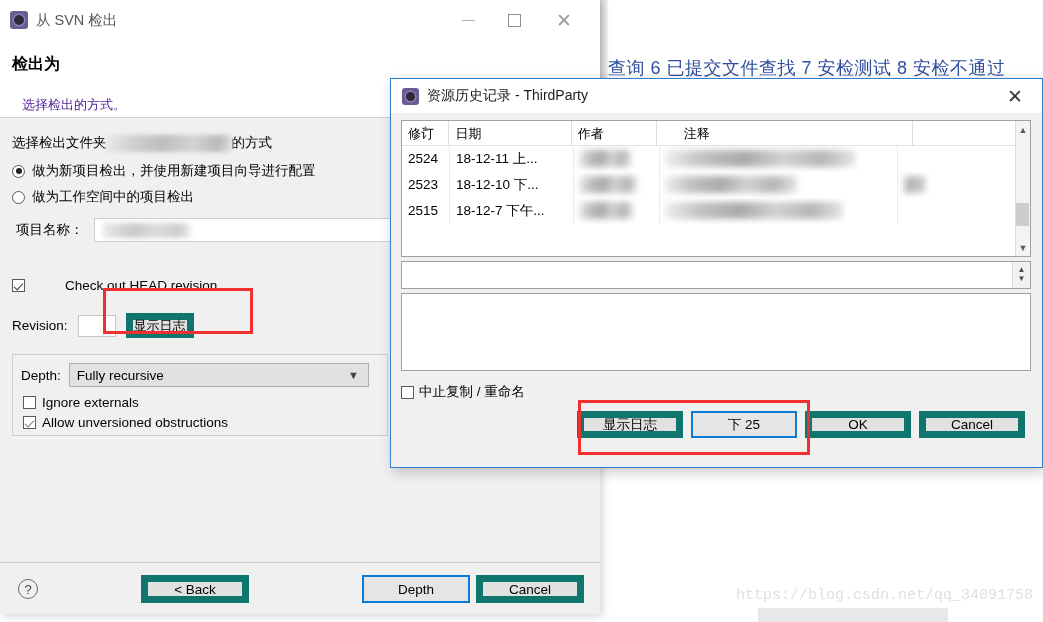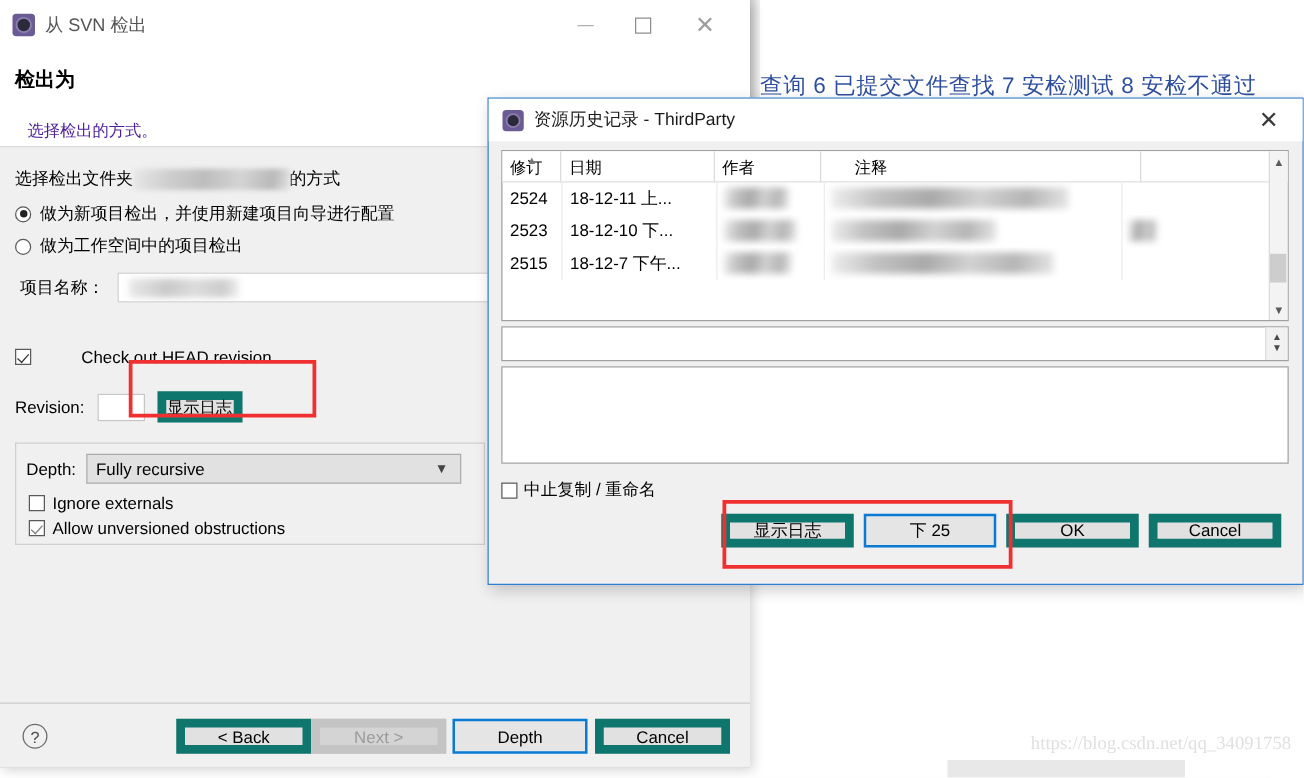--- a/index.html
+++ b/index.html
@@ -275,21 +275,21 @@
   .hb-next { left:114px; width:106px; border:2px solid #0a7bd4; background:#e5e5e5; }
   .hb-ok { left:228px; width:106px; }
   .hb-cancel { left:342px; width:106px; }
   .hist-btn-area { position:absolute; left:586px; top:280px; width:460px; height:80px; }
   .red2 { left:578px; top:400px; width:232px; height:55px; }
 
   
   .watermark {
     position:absolute; right:10px; bottom:18px;
     font-size:15px; color:#e0e0e0; white-space:nowrap;
-    font-family:Liberation Serif, serif;
+    font-family:Liberation Mono, monospace;
   }
   .wm-bar {
     position:absolute; right:95px; bottom:0px; width:190px; height:14px;
     background:#e8e8e8;
   }
 </style>
 </head>
 <body>
 
 <div id="root">
@@ -372,21 +372,20 @@
           <span class="cb checked gray"></span>
           <span class="lbl">Allow unversioned obstructions</span>
         </div>
       </div>
 
     </div>
 
     <div class="wiz-footer">
       <div class="help-icon">?</div>
       <div class="btn wiz-btn back">&lt; Back</div>
-      <div class="btn wiz-btn next">Next &gt;</div>
       <div class="btn wiz-btn finish">Depth</div>
       <div class="btn wiz-btn cancel">Cancel</div>
     </div>
   </div>
 
   <div class="redbox red1"></div>
 
   <div class="hist">
 
     <div class="hist-title">

